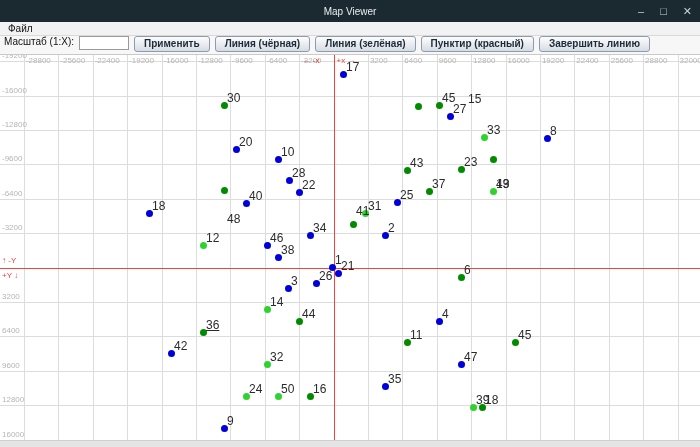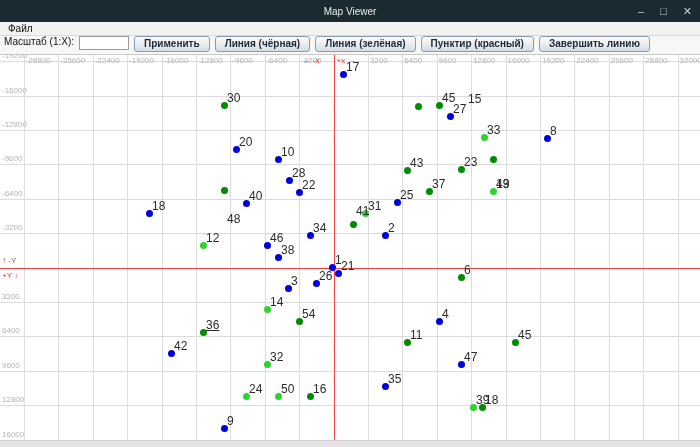--- a/index.html
+++ b/index.html
@@ -214,21 +214,21 @@
     <div class="pt-label" style="left: 341px; top: 207px;">21</div>
     <div class="pt" style="left: 313px; top: 225px; background: rgb(0, 0, 221);"></div>
     <div class="pt-label" style="left: 319px; top: 217px;">26</div>
     <div class="pt" style="left: 458px; top: 219px; background: rgb(0, 139, 0);"></div>
     <div class="pt-label" style="left: 464px; top: 211px;">6</div>
     <div class="pt" style="left: 285px; top: 230px; background: rgb(0, 0, 221);"></div>
     <div class="pt-label" style="left: 291px; top: 222px;">3</div>
     <div class="pt" style="left: 264px; top: 251px; background: rgb(47, 211, 47);"></div>
     <div class="pt-label" style="left: 270px; top: 243px;">14</div>
     <div class="pt" style="left: 296px; top: 263px; background: rgb(0, 139, 0);"></div>
-    <div class="pt-label" style="left: 302px; top: 255px;">54</div>
+    <div class="pt-label" style="left: 302px; top: 255px;">44</div>
     <div class="pt" style="left: 436px; top: 263px; background: rgb(0, 0, 221);"></div>
     <div class="pt-label" style="left: 442px; top: 255px;">4</div>
     <div class="pt" style="left: 200px; top: 274px; background: rgb(0, 139, 0);"></div>
     <div class="pt-label" style="left: 206px; top: 266px; text-decoration: underline;">36</div>
     <div class="pt" style="left: 404px; top: 284px; background: rgb(0, 139, 0);"></div>
     <div class="pt-label" style="left: 410px; top: 276px;">11</div>
     <div class="pt" style="left: 512px; top: 284px; background: rgb(0, 139, 0);"></div>
     <div class="pt-label" style="left: 518px; top: 276px;">45</div>
     <div class="pt" style="left: 168px; top: 295px; background: rgb(0, 0, 221);"></div>
     <div class="pt-label" style="left: 174px; top: 287px;">42</div>

